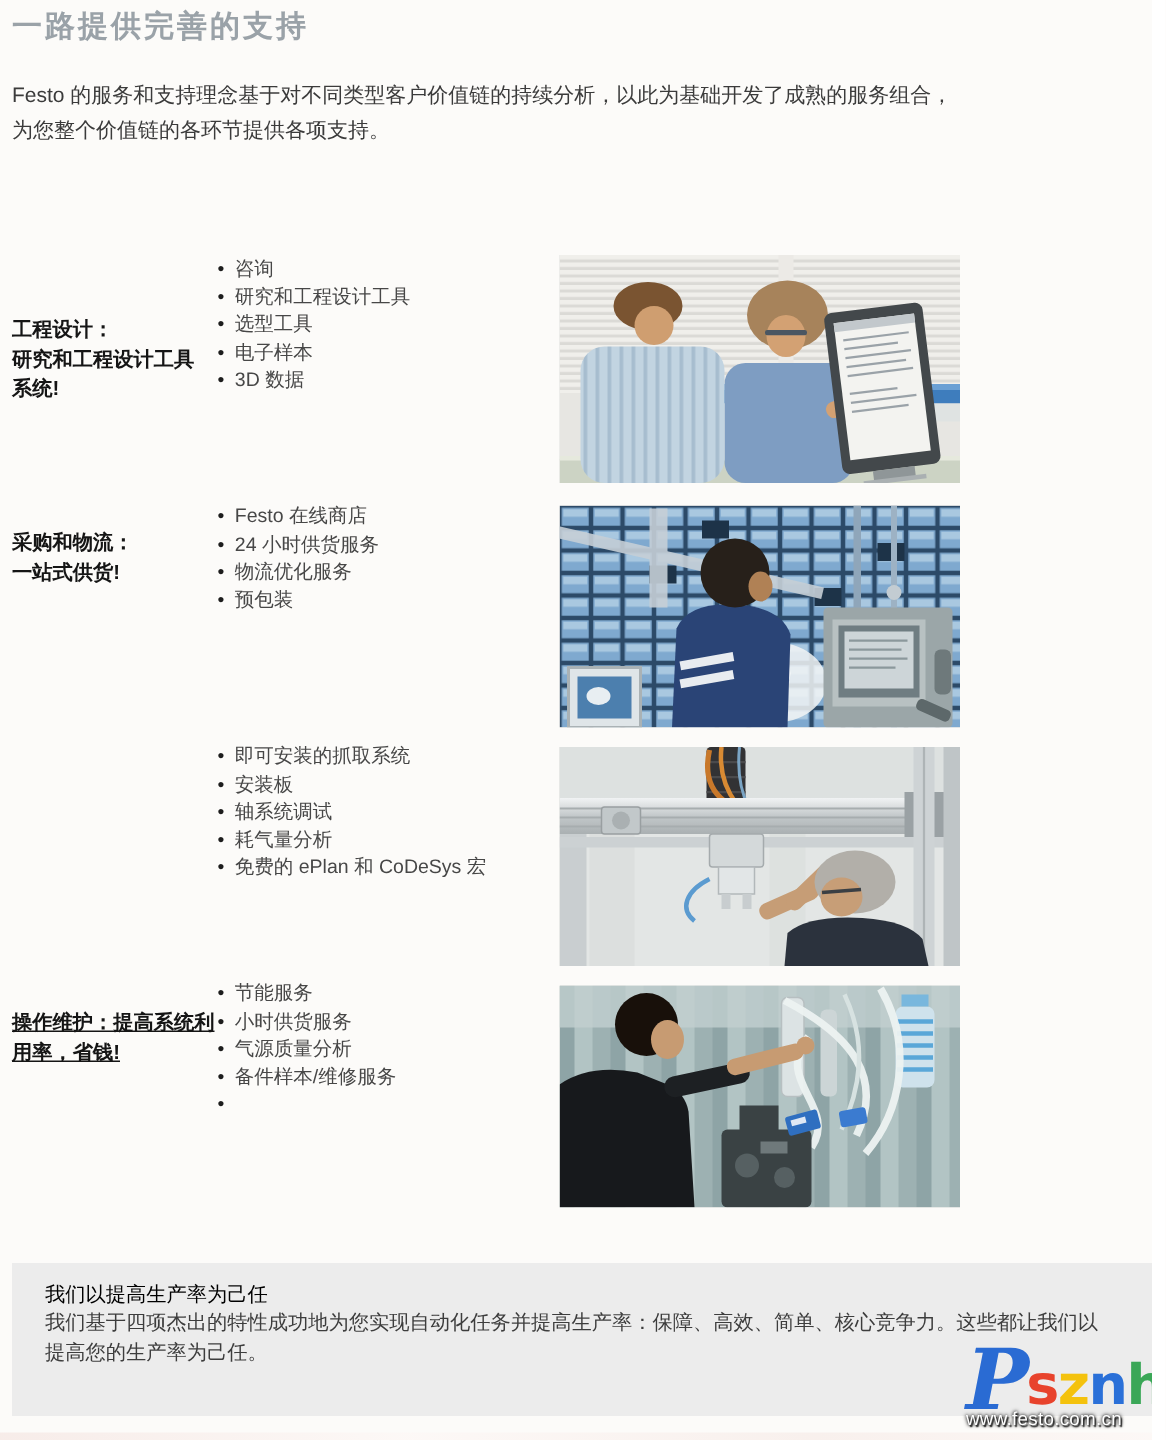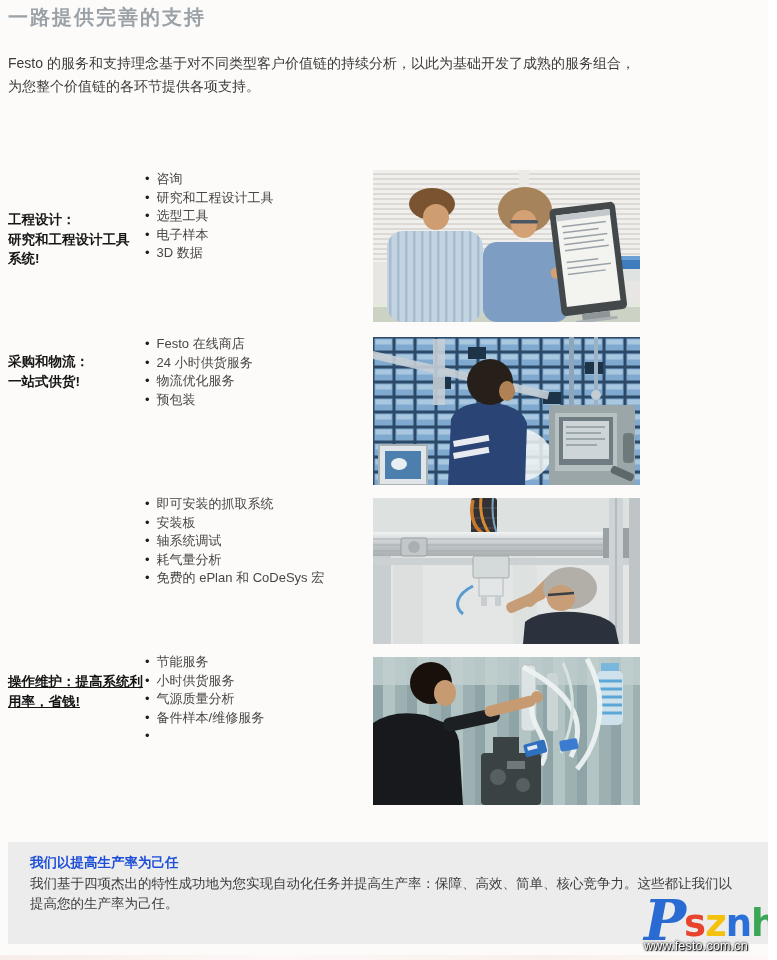--- a/index.html
+++ b/index.html
@@ -24,22 +24,22 @@
   .li{ display:flex; gap:7px; font-size:13px; line-height:18.6px; color:#474747; }
   .marker{ color:#1d1d1d; flex:none; }
   .photo{
     position:absolute; left:373px; width:267px; overflow:hidden; background:#dfe2e0;
   }
   .photo svg{ display:block; width:100%; height:100%; }
   .footer-box{
     position:absolute; left:8px; top:842px; width:761px; height:102px;
     background:#ececec;
   }
-  .fb-heading{ position:absolute; left:22px; top:12px; font-size:13.5px; font-weight:bold; color:#1d4ed8; }
-  .fb-body{ position:absolute; left:22px; top:32px; width:712px; font-size:13.5px; line-height:20px; color:#3d3d3d; }
+  .fb-heading{ position:absolute; left:22px; top:12px; font-size:13.5px; font-weight:normal; color:#000000; }
+  .fb-body{ position:absolute; left:22px; top:32px; width:712px; font-size:13.5px; line-height:20px; color:#3d3d3d;font-family:Liberation Mono, monospace; }
   .watermark{ position:absolute; left:644px; top:890px; width:132px; }
   .wm-letters{ display:flex; align-items:flex-end; height:54px; }
   .wm-p{
     font-family:"DejaVu Serif",serif; font-style:italic; font-weight:bold;
     font-size:56px; line-height:48px; margin-right:-2px;
   }
   .wm-letter{
     font-family:"DejaVu Sans",sans-serif; font-weight:bold;
     font-size:37px; line-height:40px; letter-spacing:-1px;
   }

